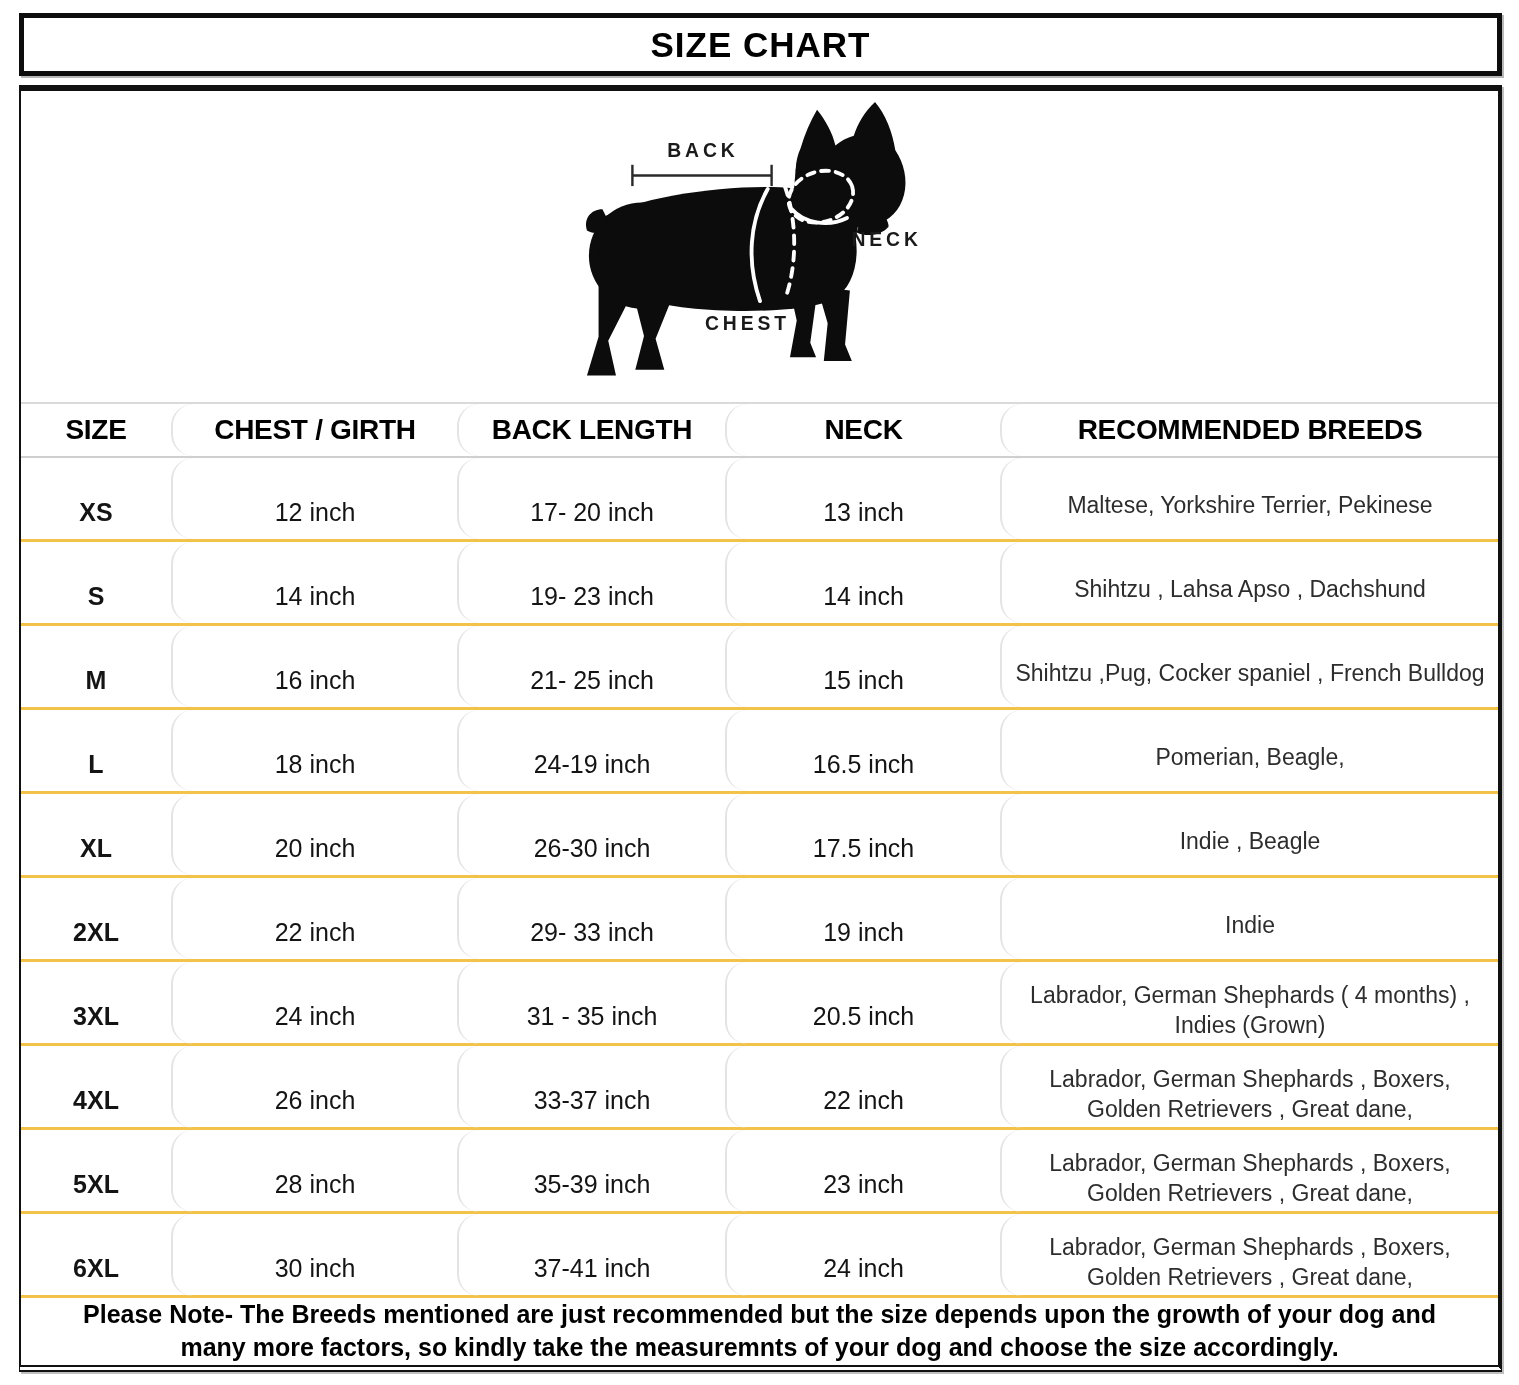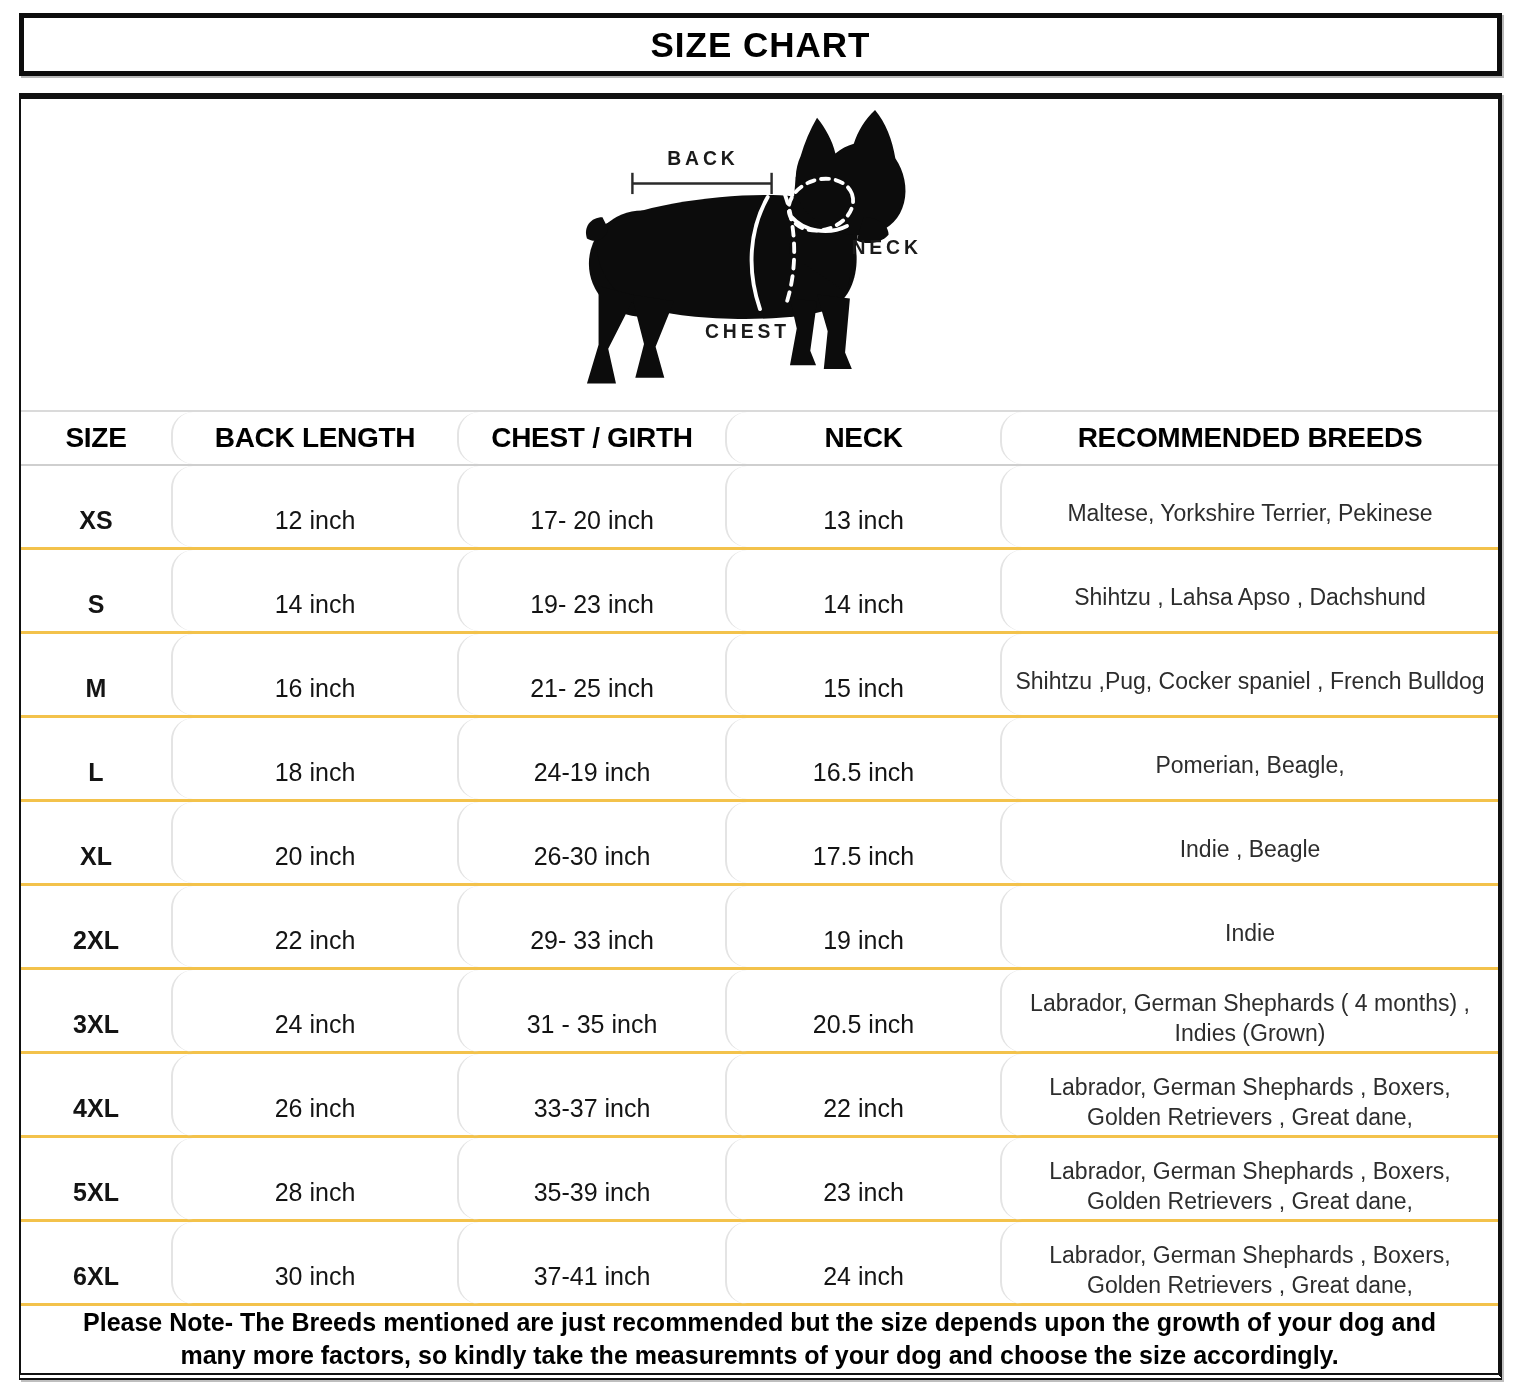--- a/index.html
+++ b/index.html
@@ -16,21 +16,21 @@
     background:#fff;
   }
   
   .title-box{
     box-sizing:border-box;
     height:63px;
     border:5px solid #0d0d0d;
     display:flex;align-items:center;justify-content:center;
     box-shadow:2px 2px 0 rgba(0,0,0,0.28);
     background:#fff;
-    margin-bottom:17px;
+    margin-bottom:9px;
   }
   .title-box h1{
     margin:0;
     font-size:35px;
     font-weight:bold;
     letter-spacing:1px;
   }
   
   .main-box{
     box-sizing:border-box;
@@ -140,22 +140,22 @@
           <text x="166" y="58">BACK</text>
           <text x="356" y="150">NECK</text>
           <text x="212" y="237">CHEST</text>
         </g>
       </svg>
     </div>
 
     <div class="table">
       <div class="thead">
         <div class="cell">SIZE</div>
+        <div class="cell">CHEST / GIRTH</div>
         <div class="cell">BACK LENGTH</div>
-        <div class="cell">CHEST / GIRTH</div>
         <div class="cell">NECK</div>
         <div class="cell">RECOMMENDED BREEDS</div>
       </div>
       <div id="tbody">
           <div class="row">
             <div class="cell size">XS</div>
             <div class="cell back">12 inch</div>
             <div class="cell chest">17- 20 inch</div>
             <div class="cell neck">13 inch</div>
             <div class="cell breeds">Maltese, Yorkshire Terrier, Pekinese</div>

